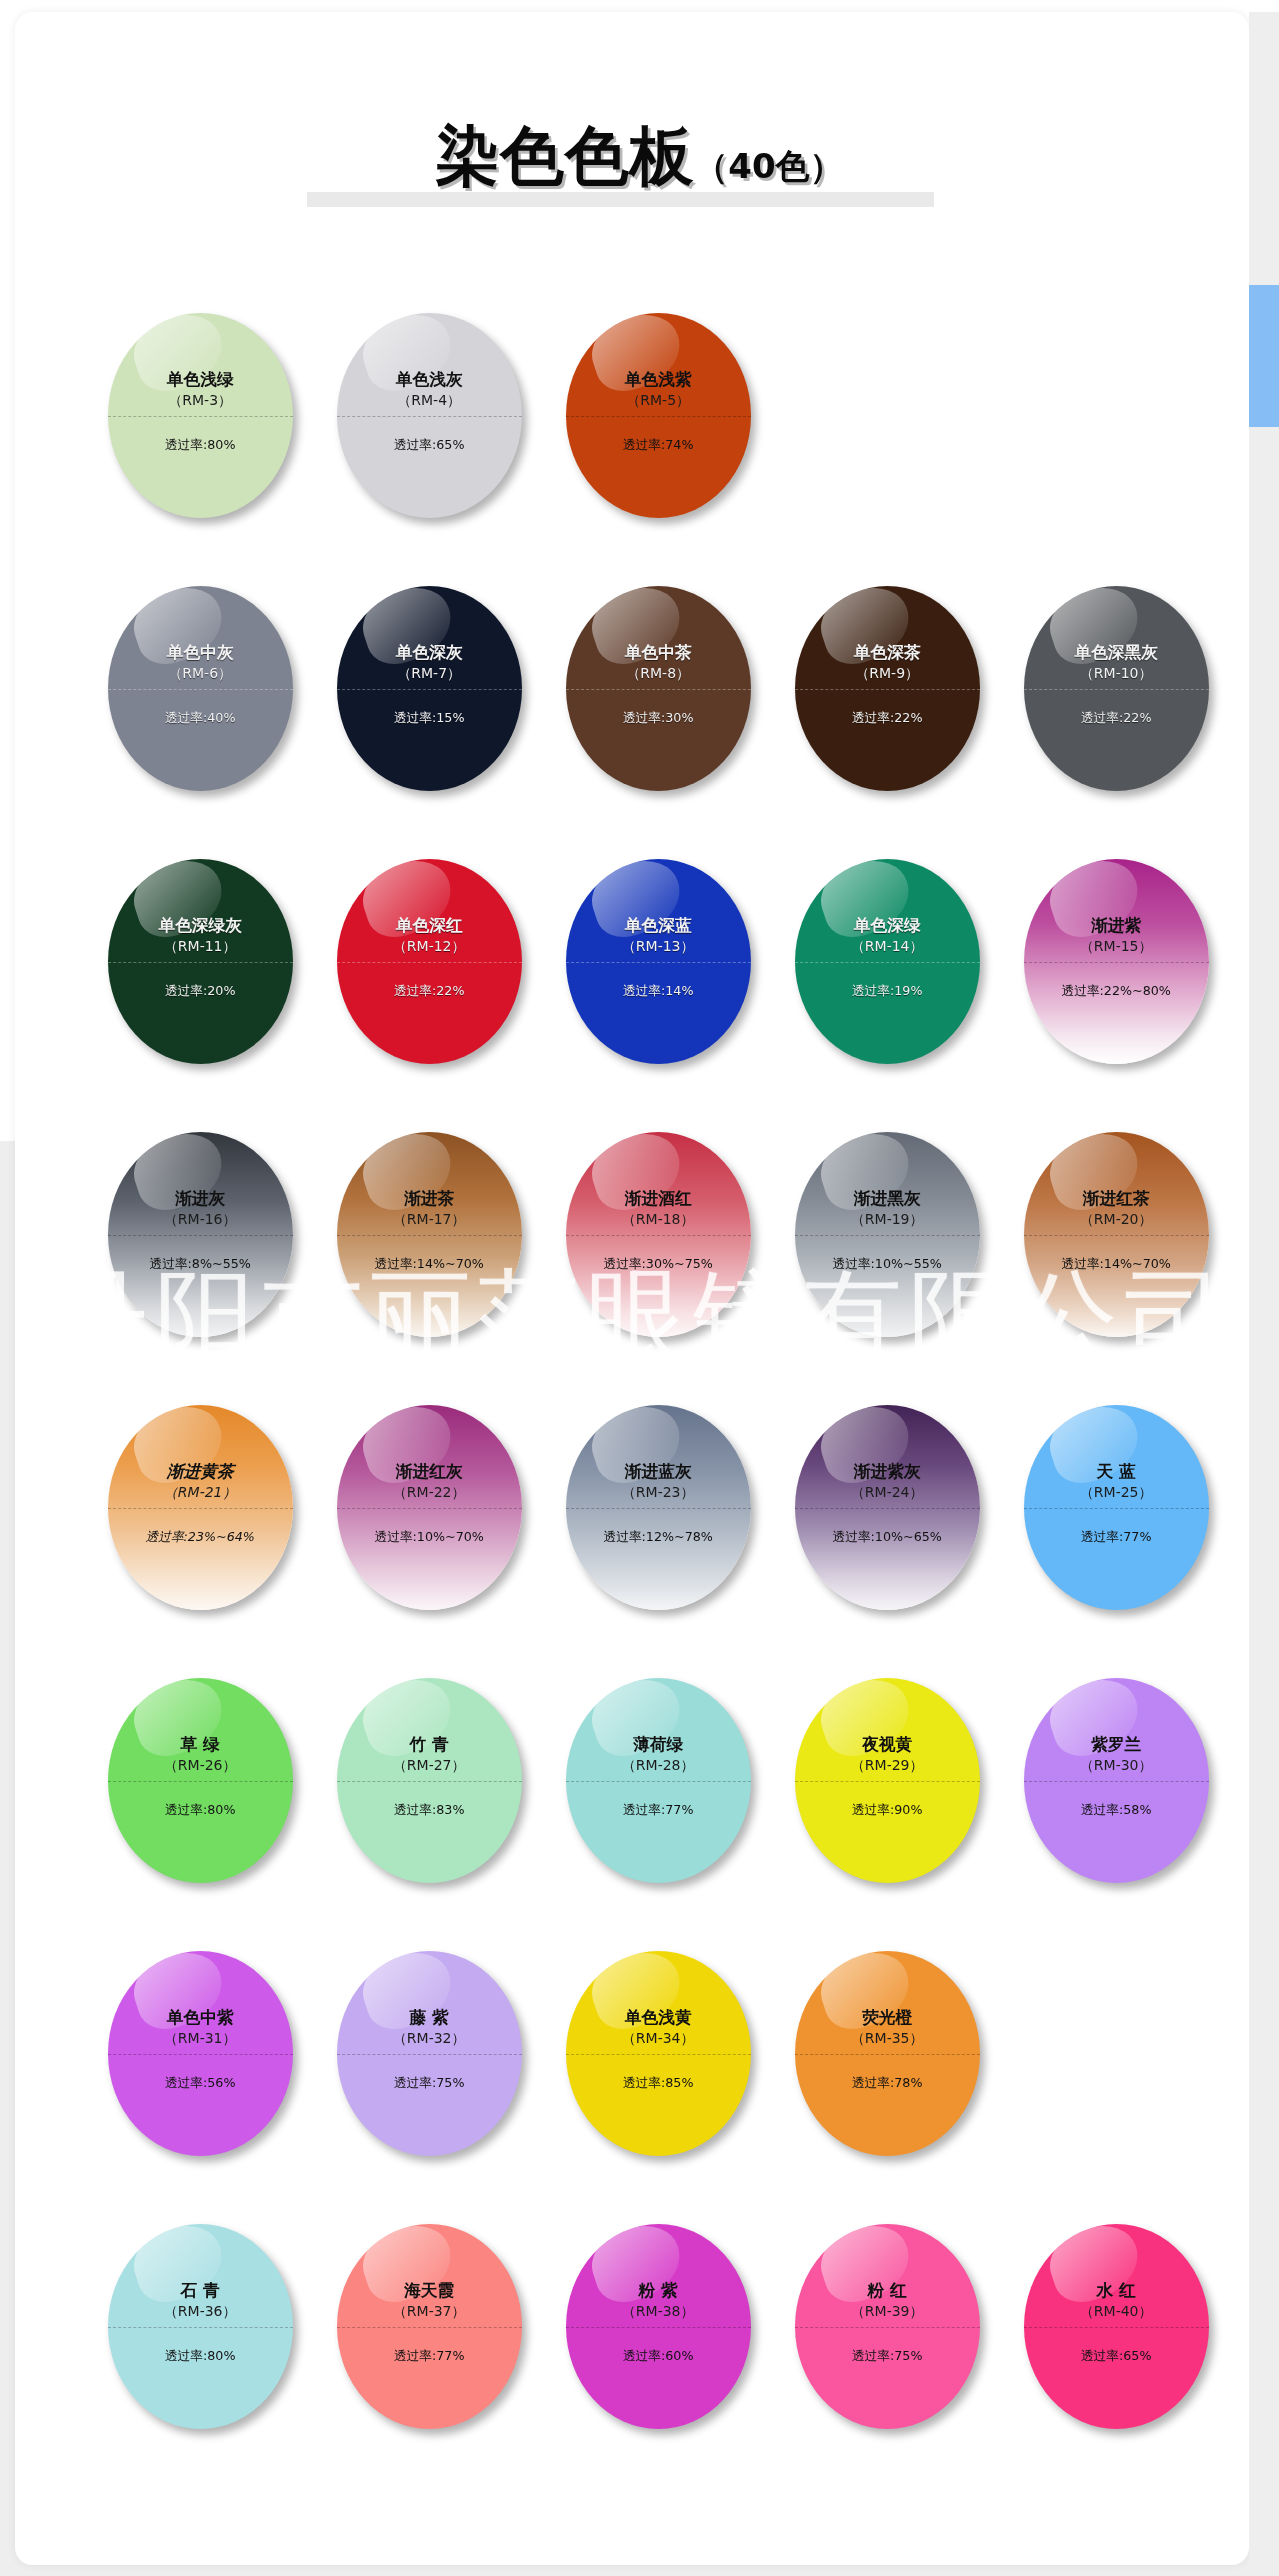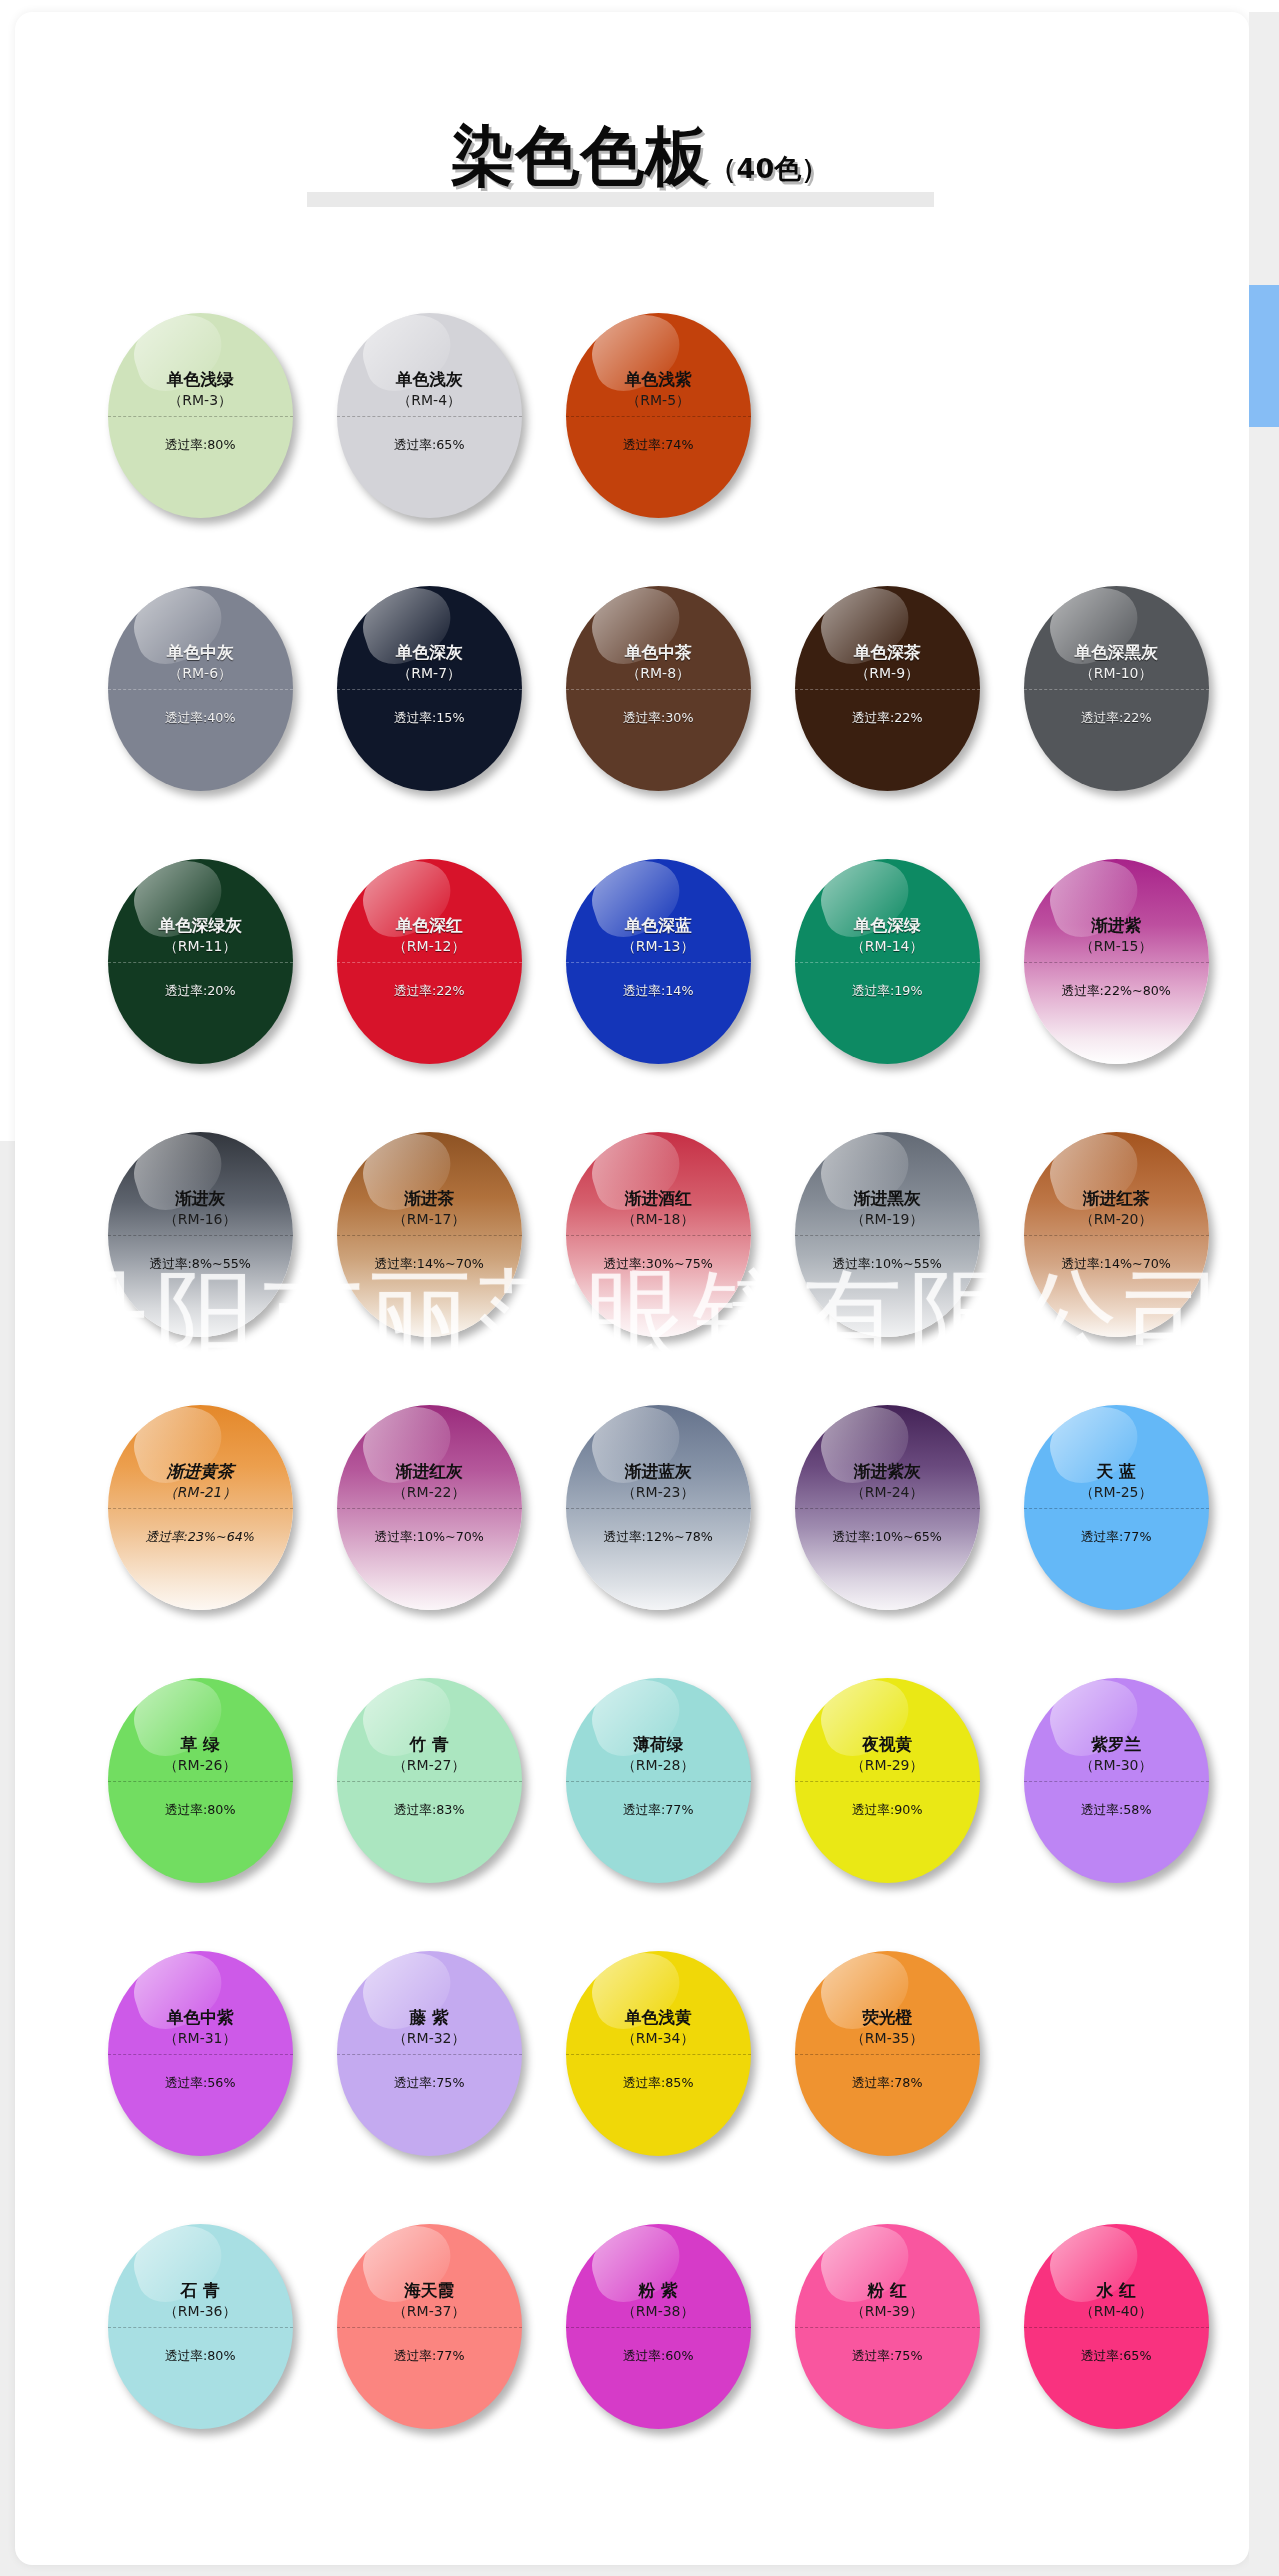--- a/index.html
+++ b/index.html
@@ -47,21 +47,21 @@
     display:inline-block;
     font-family:"DejaVu Sans","Liberation Sans",sans-serif;
     font-weight:700;
     font-size:64px;
     line-height:87px;
     color:#0a0a0a;
     letter-spacing:0.7px;
     text-shadow:2.7px 2.7px 0 rgba(0,0,0,.28);
     white-space:nowrap;
   }
-  #title-text .count{font-size:27px;letter-spacing:0;}
+  #title-text .count{font-size:34px;letter-spacing:0;}
 
   
   #grid{
     position:absolute;left:0;top:313px;width:1279px;
   }
   .row{
     display:flex;
     justify-content:flex-start;
     padding-left:97px;
     height:273px;

